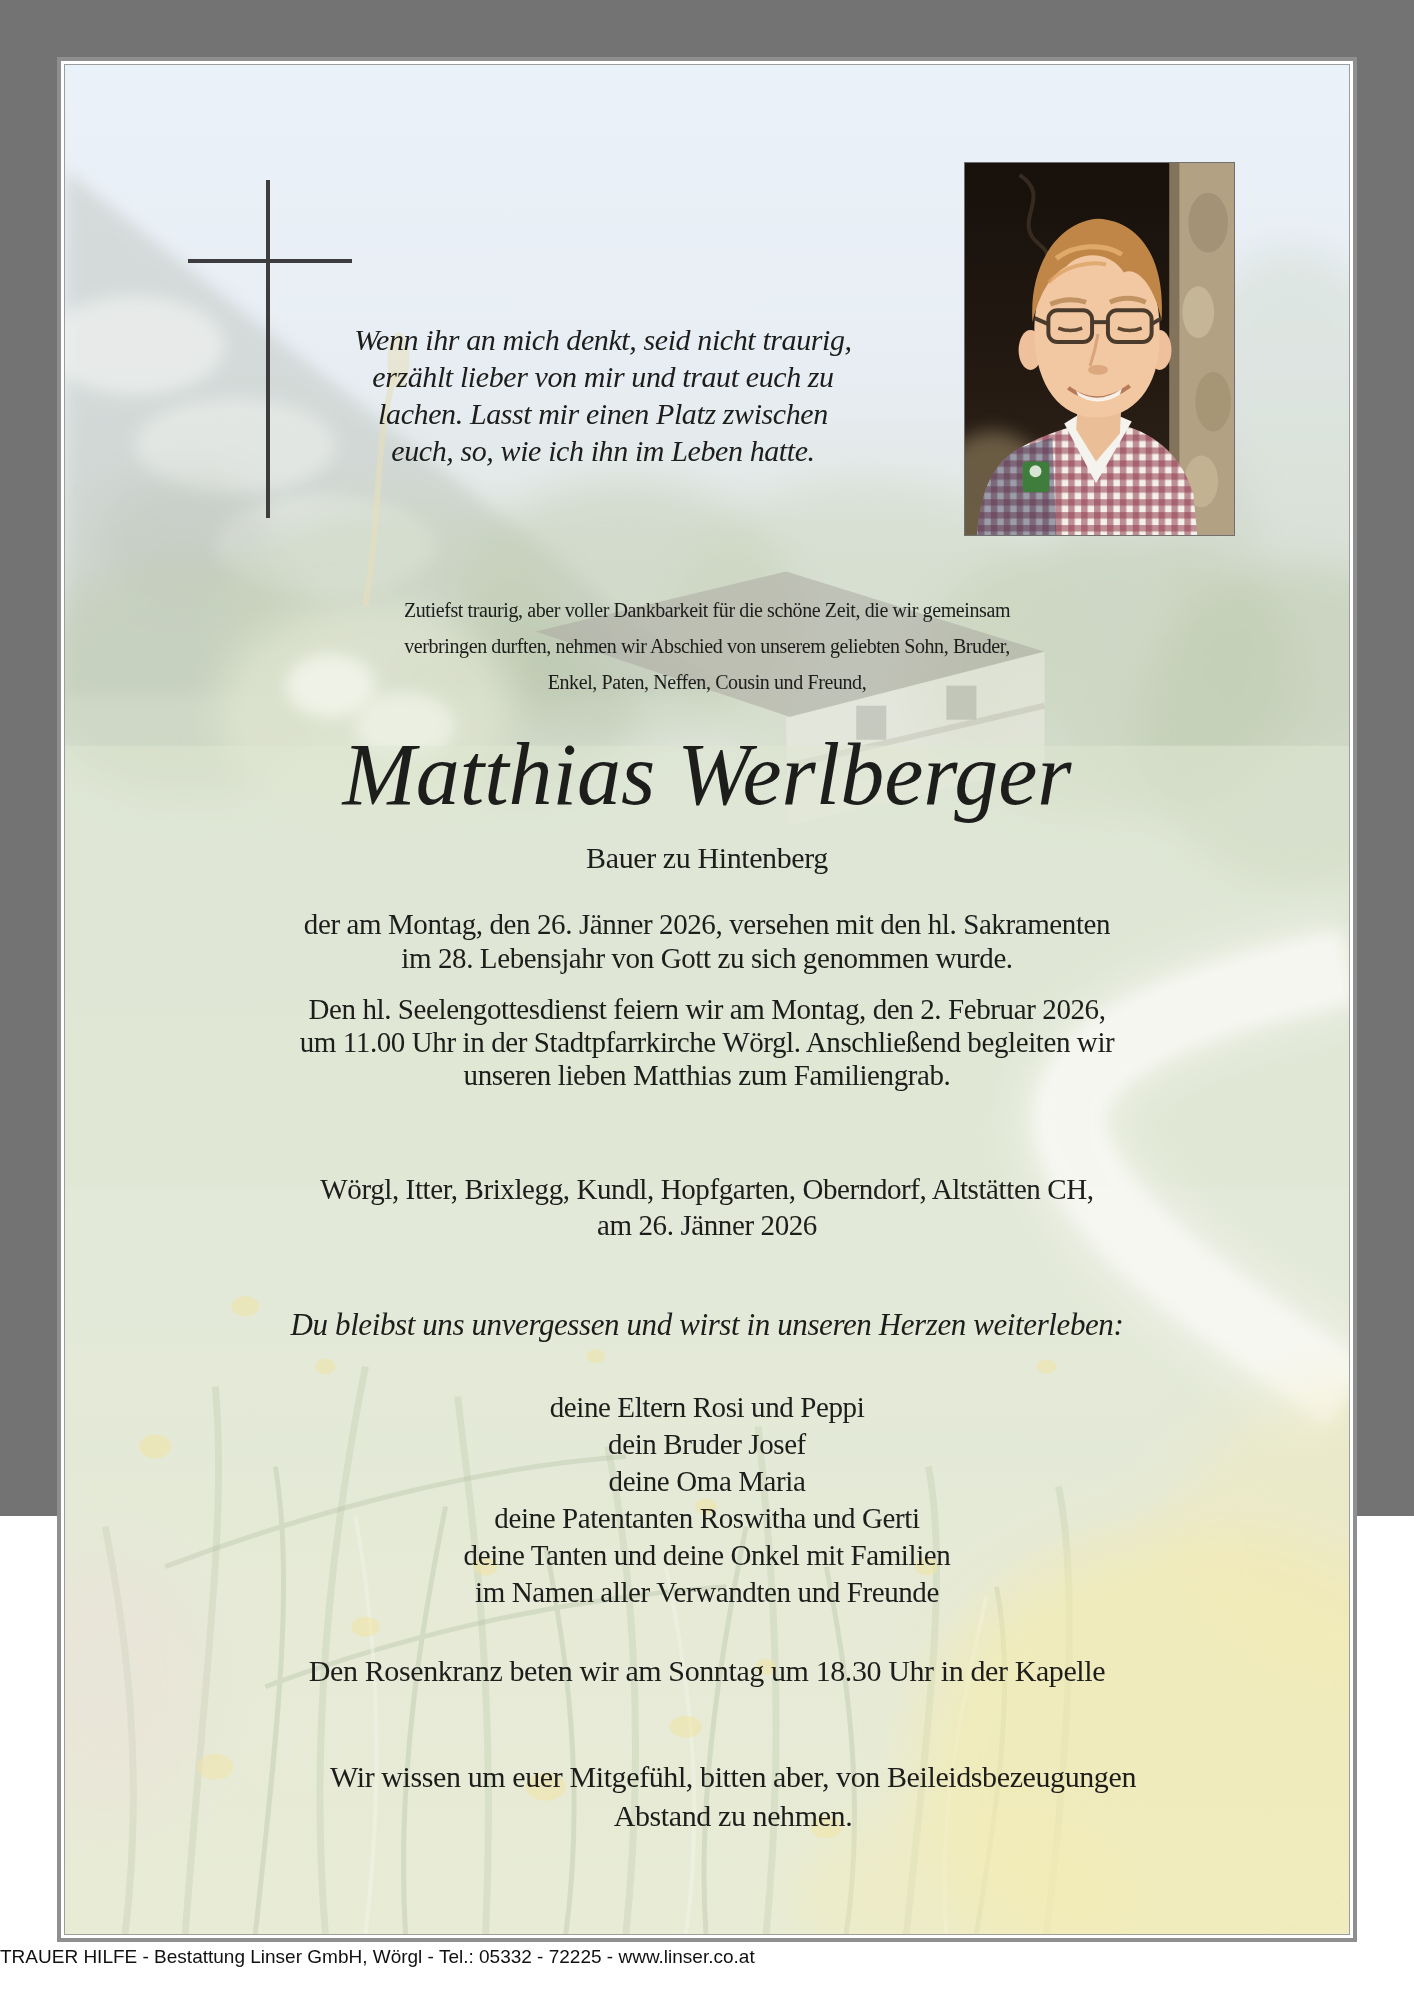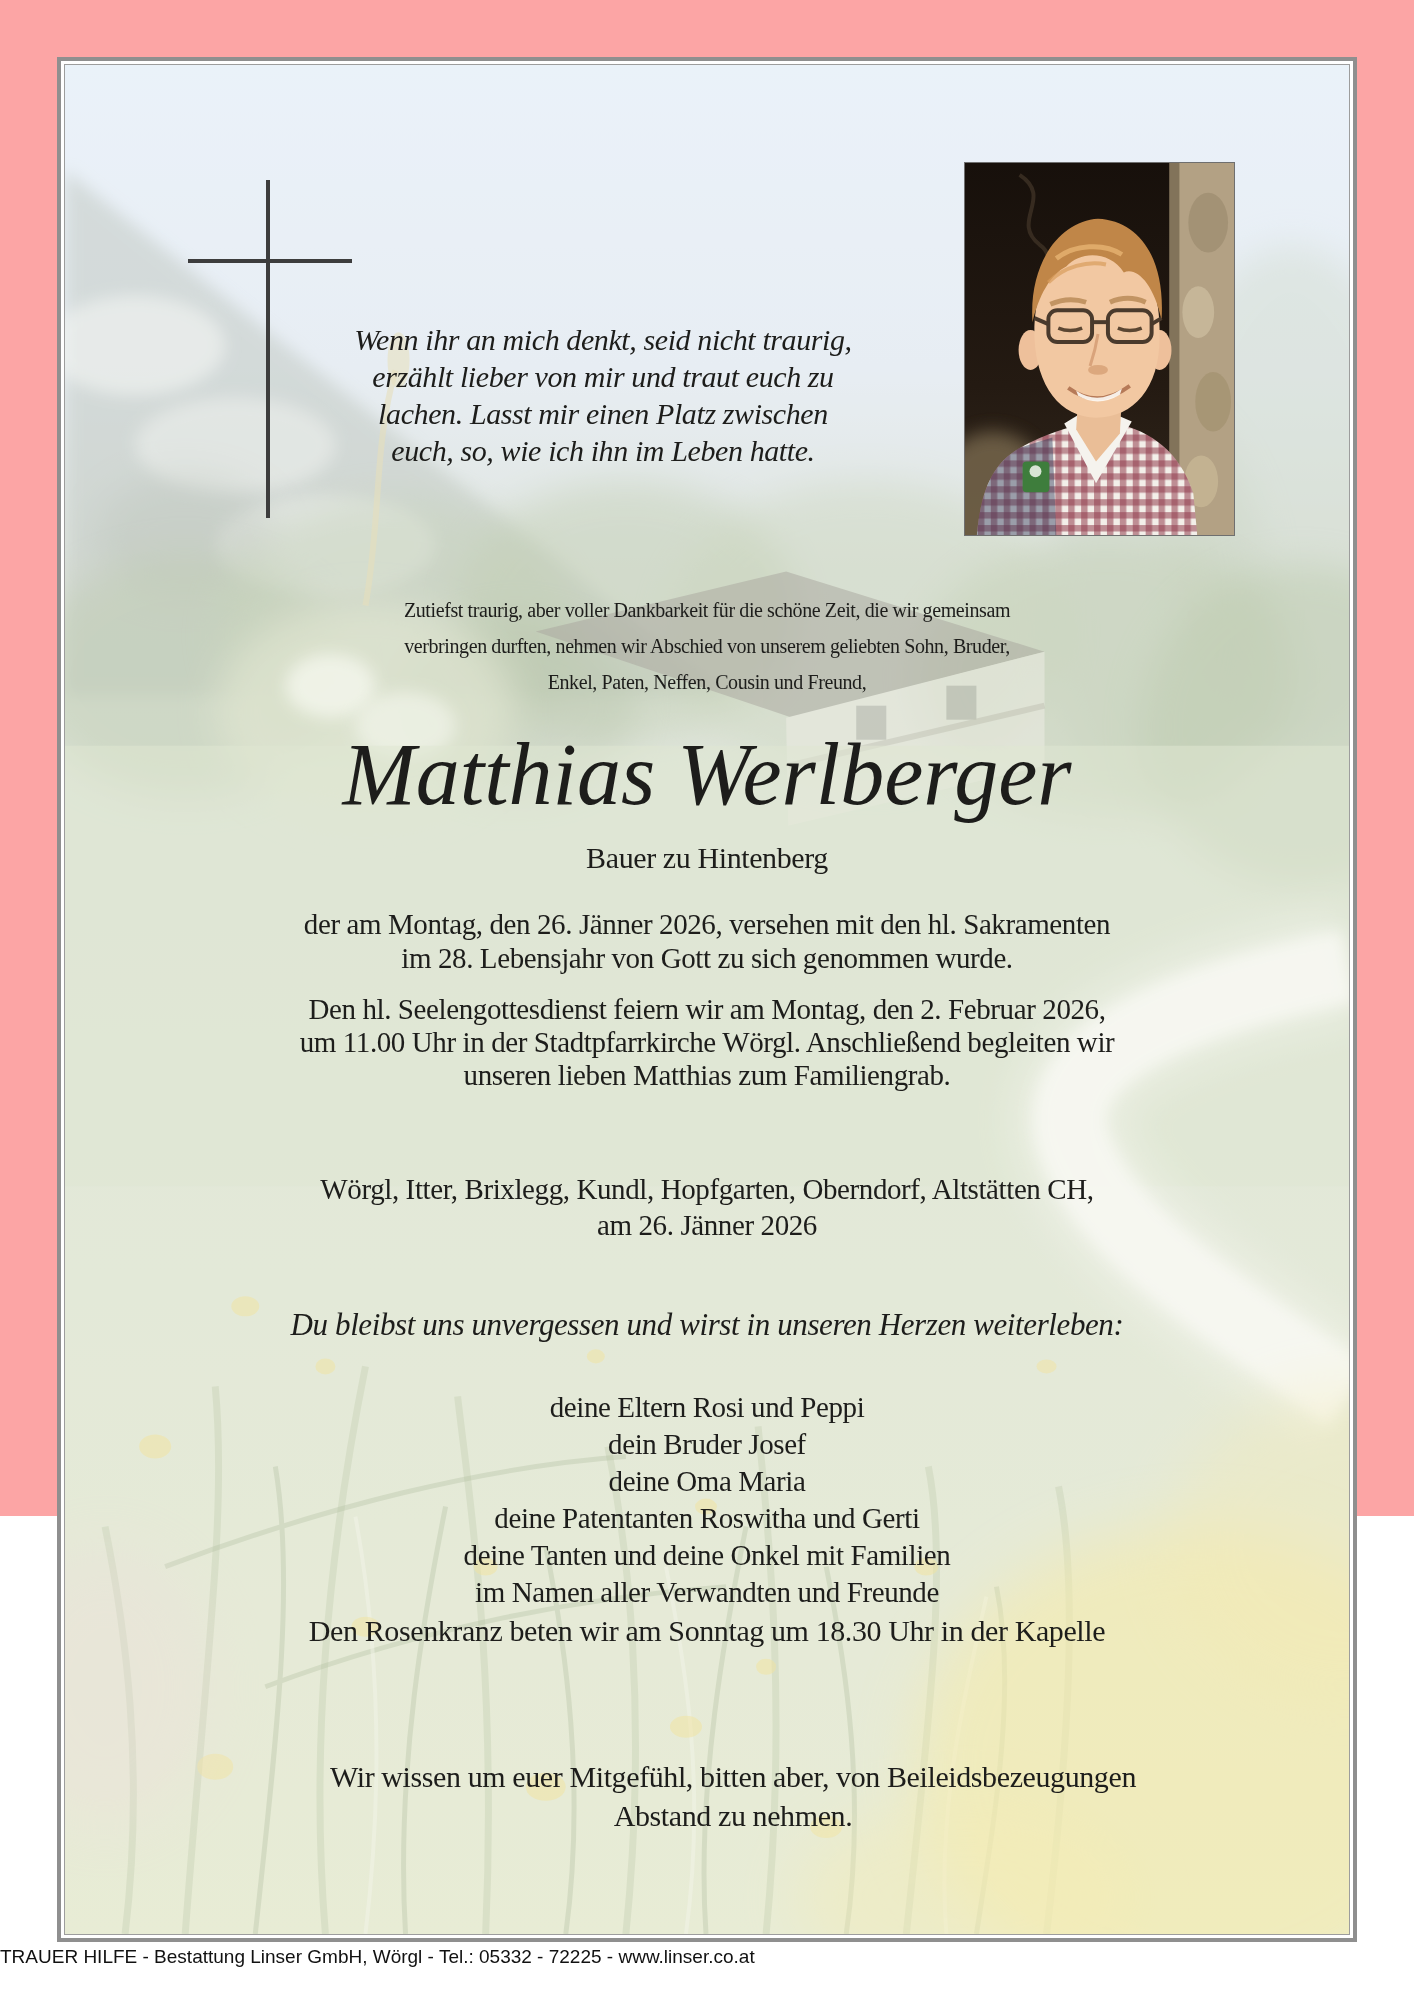--- a/index.html
+++ b/index.html
@@ -1,36 +1,36 @@
 <!DOCTYPE html>
 <html><head>
 <meta charset="utf-8">
 <style>
   html,body{margin:0;padding:0;width:1414px;height:2000px;background:#ffffff;overflow:hidden;}
-  .page{position:relative;width:1414px;height:1516px;background:#fca5a5;font-family:"Liberation Serif",serif;color:#1d1d1b;}
+  .page{position:relative;width:1414px;height:1516px;background:#737373;font-family:"Liberation Serif",serif;color:#1d1d1b;}
   .frame{position:absolute;left:57px;top:57px;width:1292px;height:1877px;border:4px solid #8f8f8f;background:#ffffff;}
   .frame-inner{position:absolute;left:3px;top:3px;right:3px;bottom:3px;border:1px solid #9d9d9d;overflow:hidden;}
   .scene{position:absolute;left:0;top:0;width:100%;height:100%;}
   .scene svg{display:block;width:100%;height:100%;}
   .cross-v{position:absolute;left:201px;top:115px;width:4px;height:338px;background:#3d3d3d;}
   .cross-h{position:absolute;left:123px;top:194px;width:164px;height:4px;background:#3d3d3d;}
   .photo{position:absolute;left:899px;top:97px;width:271px;height:374px;border:1px solid #6f6f6f;box-sizing:border-box;overflow:hidden;}
   .photo svg{display:block;width:100%;height:100%;}
   .txt{position:absolute;left:0;width:100%;text-align:center;letter-spacing:-0.4px;}
   .line{display:block;}
   .quote{top:256px;left:178px;width:720px;font-style:italic;font-size:30px;line-height:37px;}
   .intro{top:527px;font-size:20px;line-height:36px;}
   .name{top:664px;font-style:italic;font-size:88px;line-height:92px;letter-spacing:0px;}
   .subtitle{top:776px;font-size:30px;line-height:34px;}
   .para1{top:842px;font-size:29px;line-height:34px;}
   .para2{top:928px;font-size:29px;line-height:33px;}
   .places{top:1106px;font-size:29px;line-height:36px;}
   .lead{top:1242px;font-style:italic;font-size:31px;line-height:36px;}
   .family{top:1305px;font-size:29px;line-height:37px;margin-top:19px;}
-  .rosary{top:1546px;font-size:30px;line-height:39px;}
+  .rosary{top:1586px;font-size:30px;line-height:39px;}
   .condolence{top:1692px;font-size:30px;line-height:39px;padding-left:26px;}
   .footer{position:absolute;left:0;top:1946px;width:100%;font-family:"Liberation Sans",sans-serif;font-weight:normal;font-size:19px;color:#111111;letter-spacing:0;}
 </style>
 </head>
 <body>
 
 <div class="page">
 
   <div class="frame">
     <div class="frame-inner">

